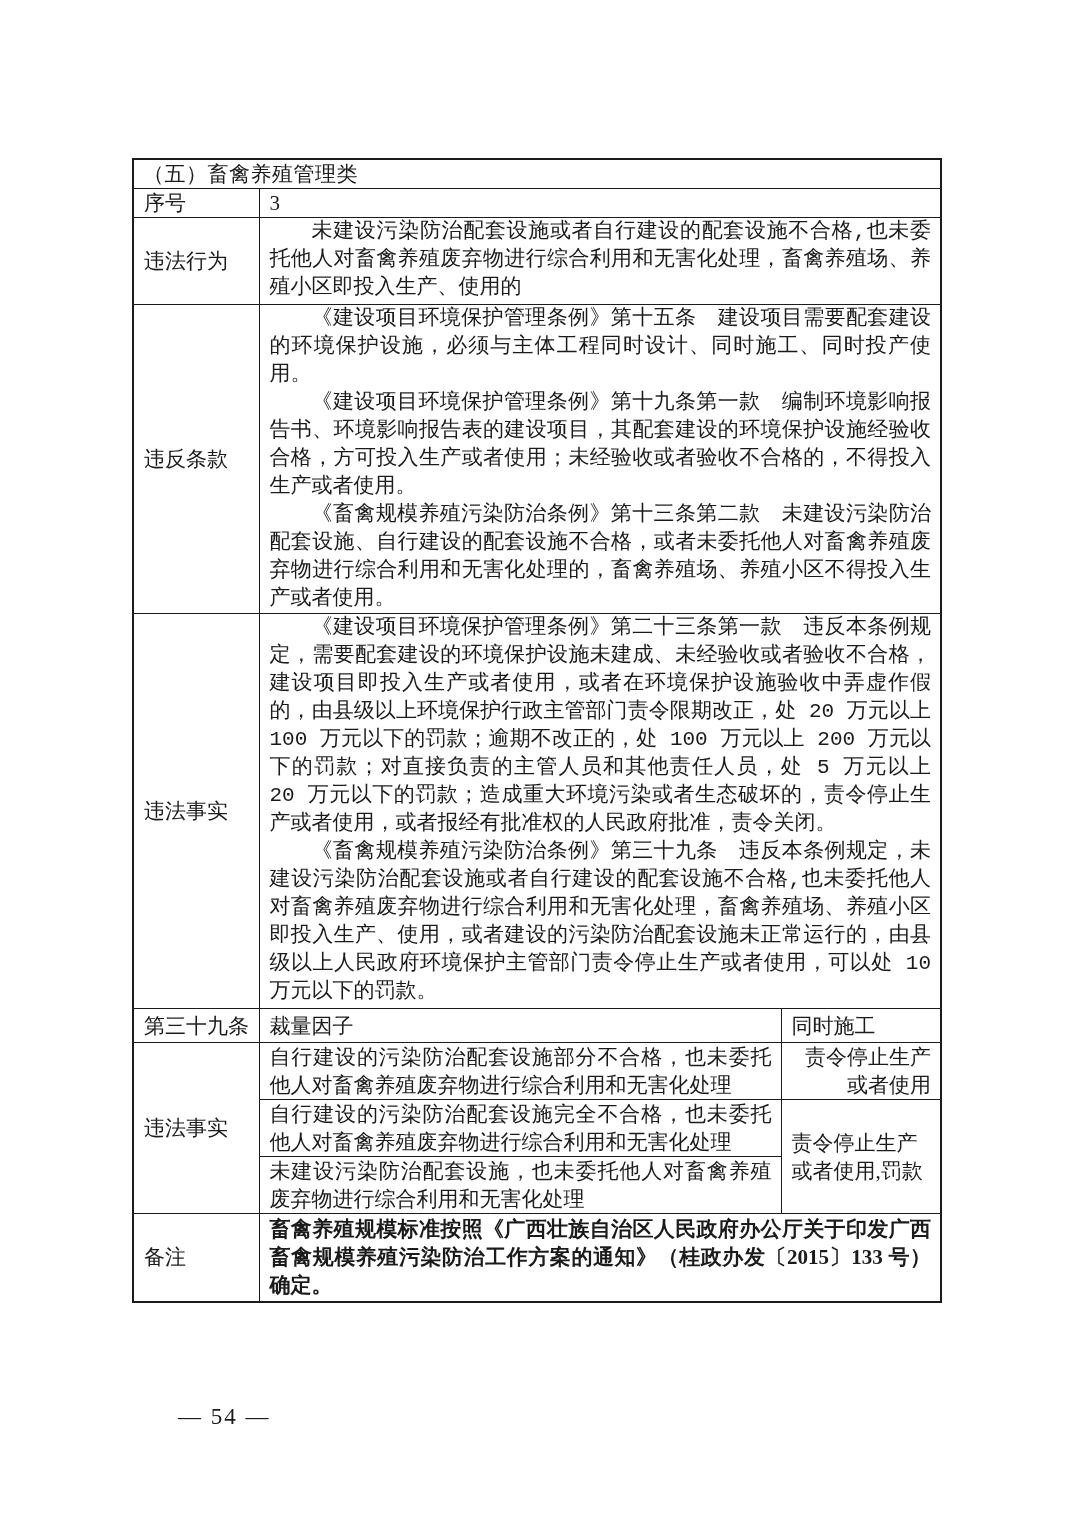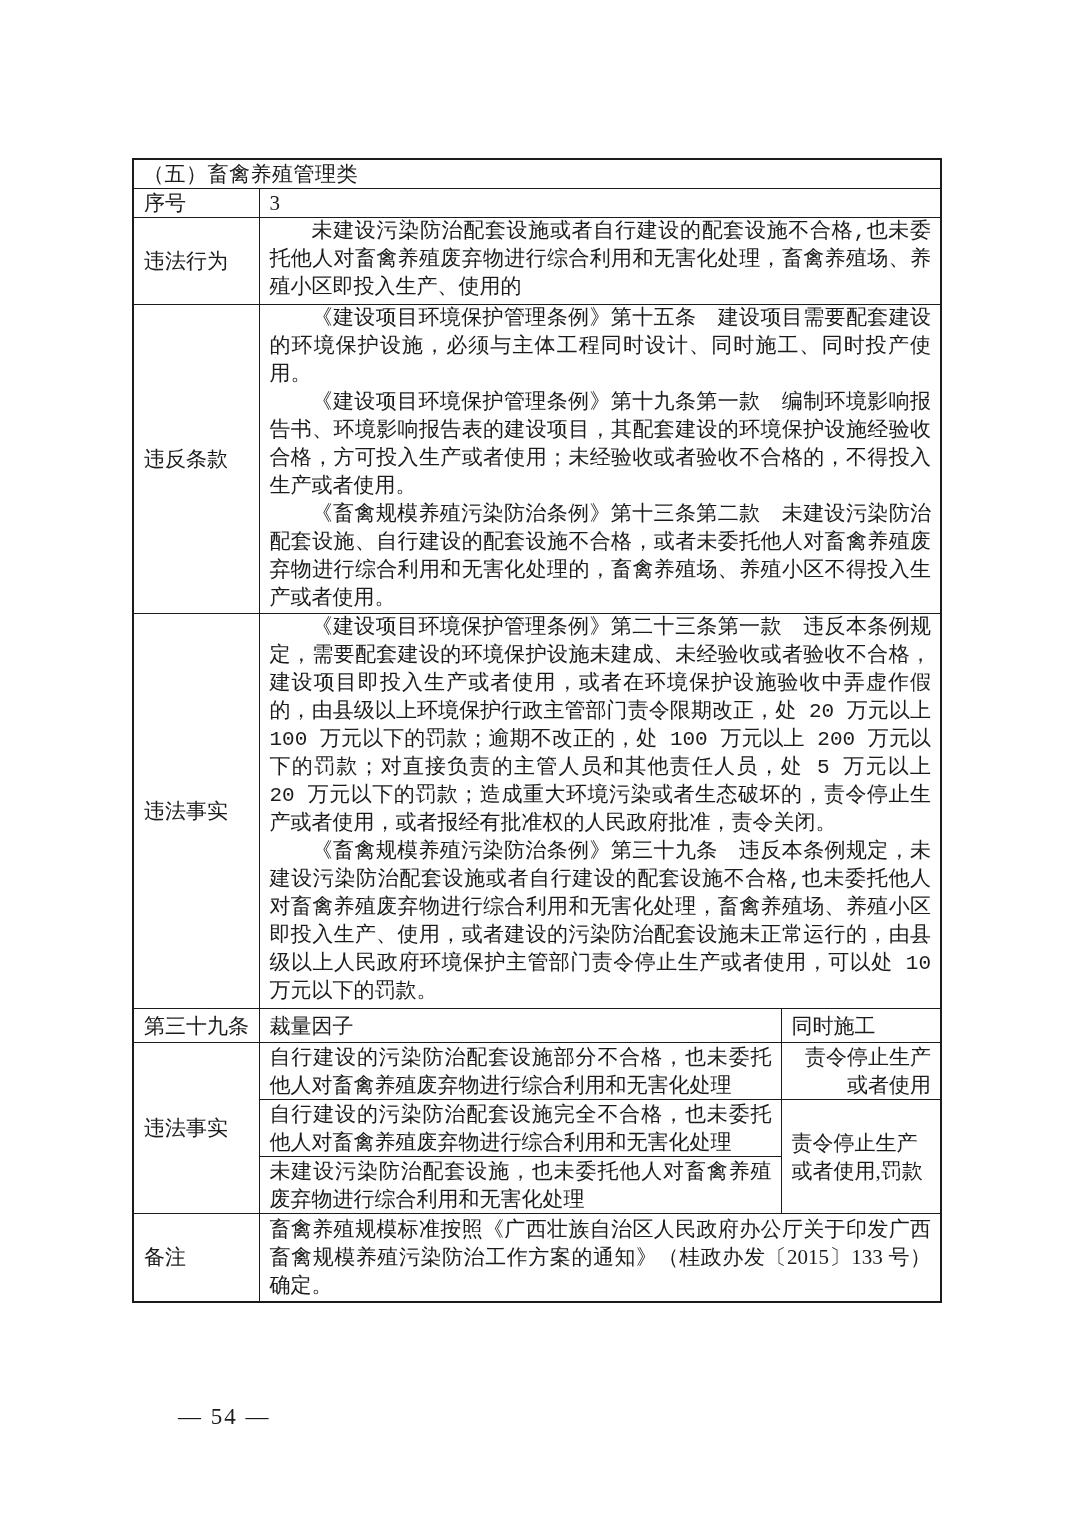--- a/index.html
+++ b/index.html
@@ -38,20 +38,21 @@
   td.lbl {
     vertical-align: middle;
   }
   td.txt {
     vertical-align: top;
     text-align: justify;
   }
   td.txt-mid {
     vertical-align: middle;
     text-align: justify;
+    font-weight: bold;
   }
   .para {
     margin: 0;
     text-indent: 2em;
     text-align: justify;
     font-family: Liberation Mono, monospace;
   }
   td.fact {
     vertical-align: top;
     text-align: justify;

